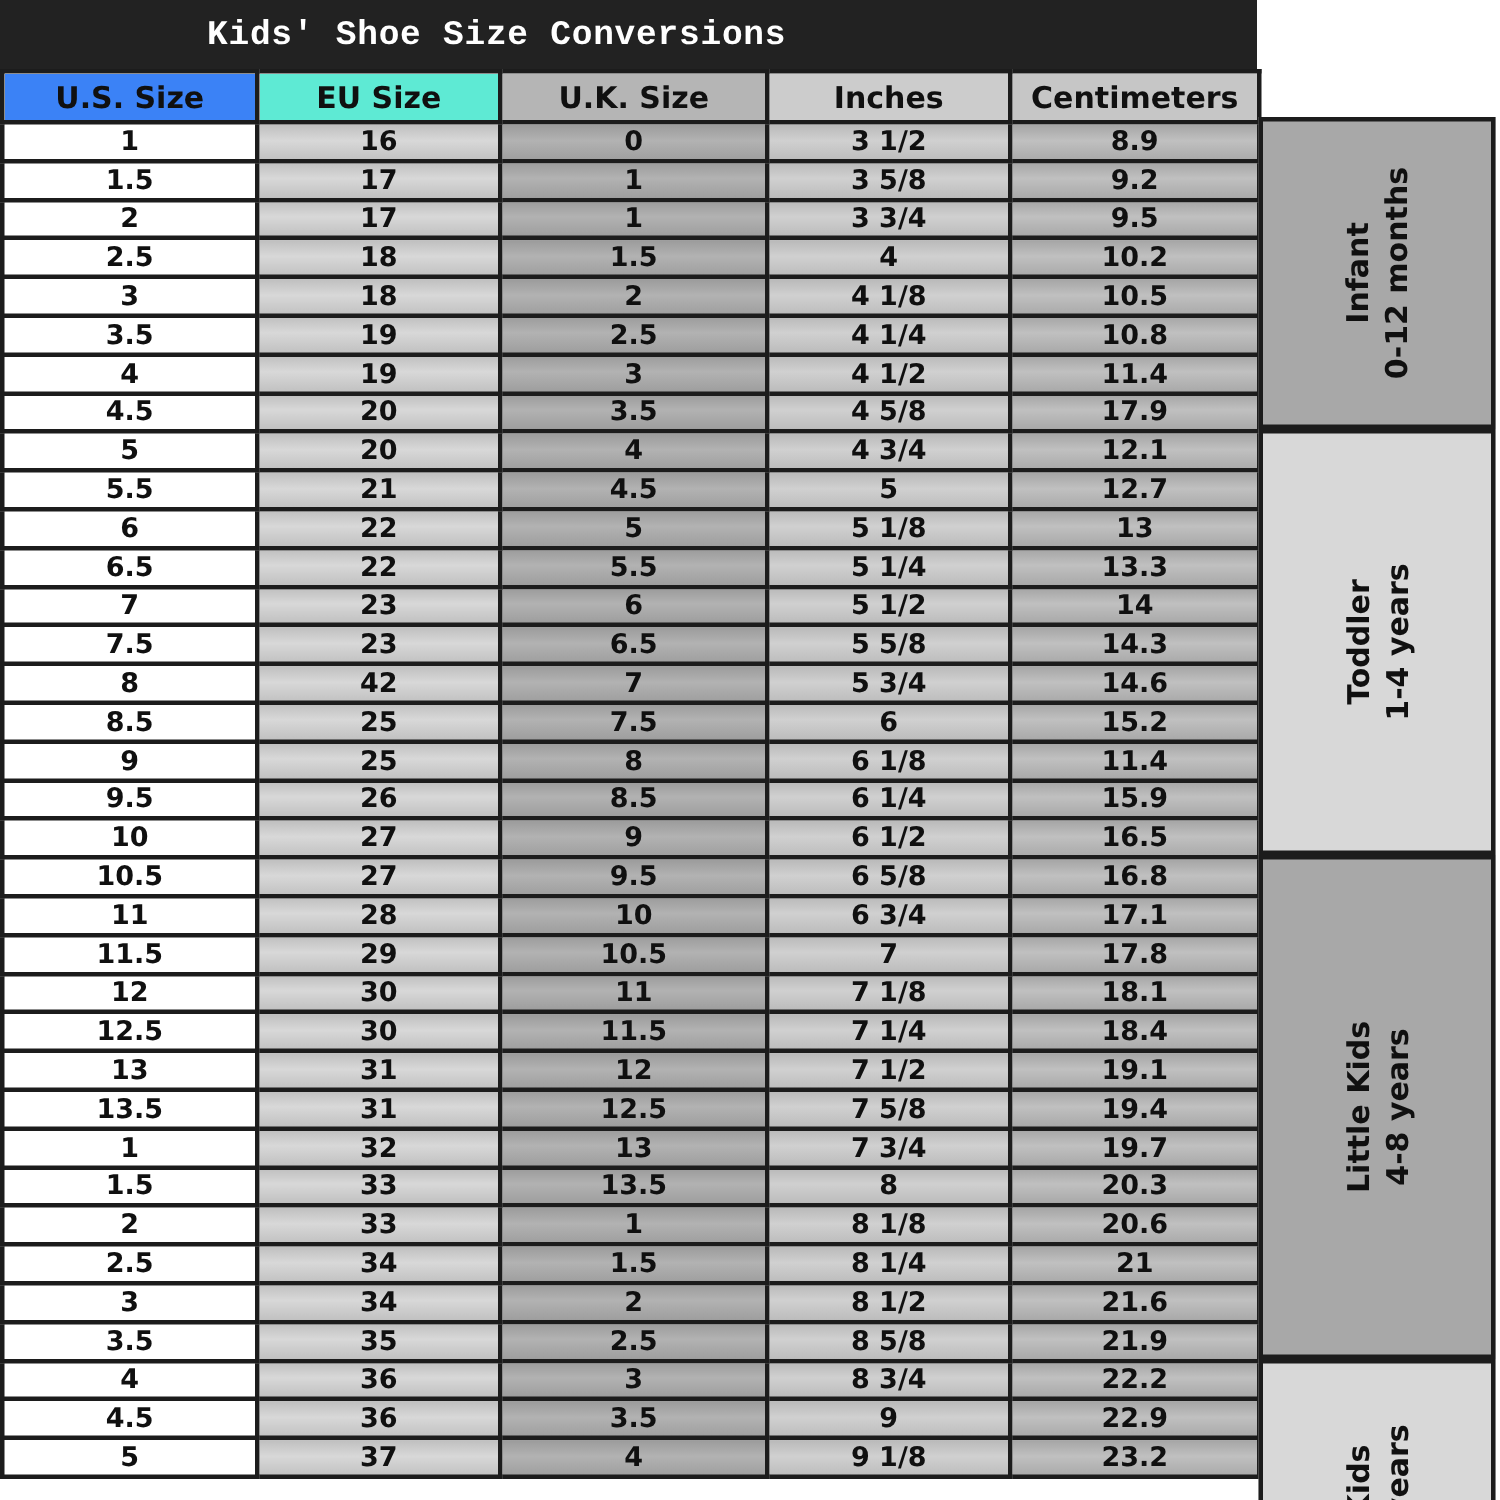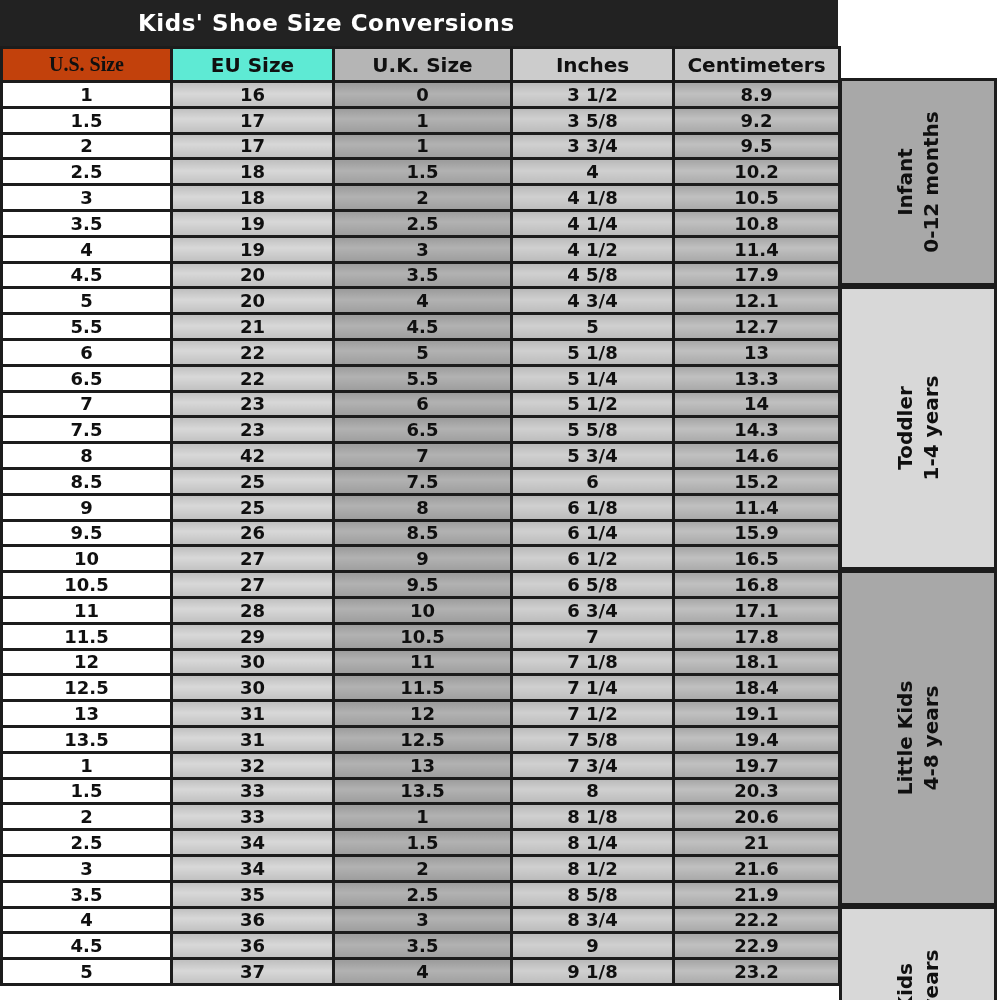--- a/index.html
+++ b/index.html
@@ -1,32 +1,32 @@
 <!DOCTYPE html>
 <html><head>
 <meta charset="utf-8">
 <style>
   * { margin:0; padding:0; box-sizing:border-box; }
   html,body { width:1000px; height:1000px; overflow:hidden; background:#fff;
               font-family:"DejaVu Sans","Liberation Sans",sans-serif; }
   .stage { position:relative; width:1000px; height:1000px; overflow:hidden; background:#fff; }
   .table-area { position:absolute; left:0; top:0; width:838px; }
-  .title-bar { width:838px; height:46px; background:#222222; display:flex; align-items:center; }
+  .title-bar { width:838px; height:46px; background:#222222; display:flex; align-items:center;font-family:Liberation Mono, monospace; }
   .title-bar span { color:#ffffff; font-weight:bold; font-size:23px; padding-left:138px; letter-spacing:.5px; }
   table { width:838px; border-collapse:collapse; table-layout:fixed; }
   th,td { border:3px solid #1c1c1c; text-align:center; font-weight:bold; color:#101010;
           overflow:hidden; white-space:nowrap; padding:0; }
   th { height:34px; font-size:20px; }
   td { height:25.8px; font-size:18px; }
   .col-0 { width:170px; background:#ffffff; }
   .col-1 { width:162px; background:linear-gradient(180deg,#c0c0c0,#d8d8d8 45%,#c2c2c2); }
   .col-2 { width:178px; background:linear-gradient(180deg,#9c9c9c,#b2b2b2 45%,#9f9f9f); }
   .col-3 { width:162px; background:linear-gradient(180deg,#bababa,#d0d0d0 45%,#bdbdbd); }
   .col-4 { width:166px; background:linear-gradient(180deg,#a6a6a6,#c0c0c0 45%,#aaaaaa); }
-  th.col-0 { background:#c2410c;font-family:Liberation Serif, serif; }
+  th.col-0 { background:#3b82f6; }
   th.col-1 { background:#5eead4;margin-top:28px; }
   th.col-2 { background:#b5b5b5; }
   th.col-3 { background:#cccccc; }
   th.col-4 { background:#c6c6c6; }
   .age-box { position:absolute; left:839px; width:158px; border:3px solid #1c1c1c;
              display:flex; align-items:center; justify-content:center; }
   .age-infant  { top:78px;  height:208px; background:#a8a8a8; }
   .age-toddler { top:286px; height:284px; background:#d8d8d8; }
   .age-little  { top:570px; height:336px; background:#a8a8a8; }
   .age-big     { top:906px; height:206px; background:#d8d8d8; }

